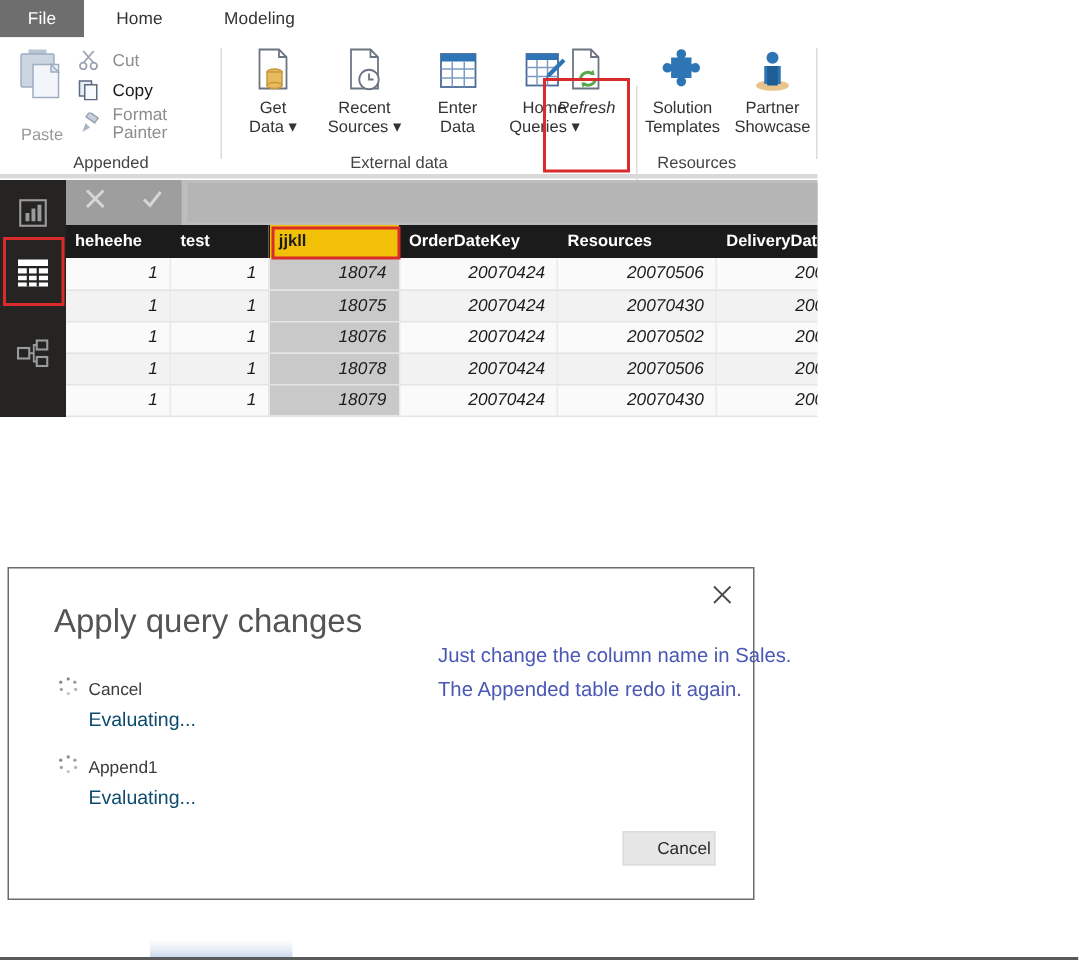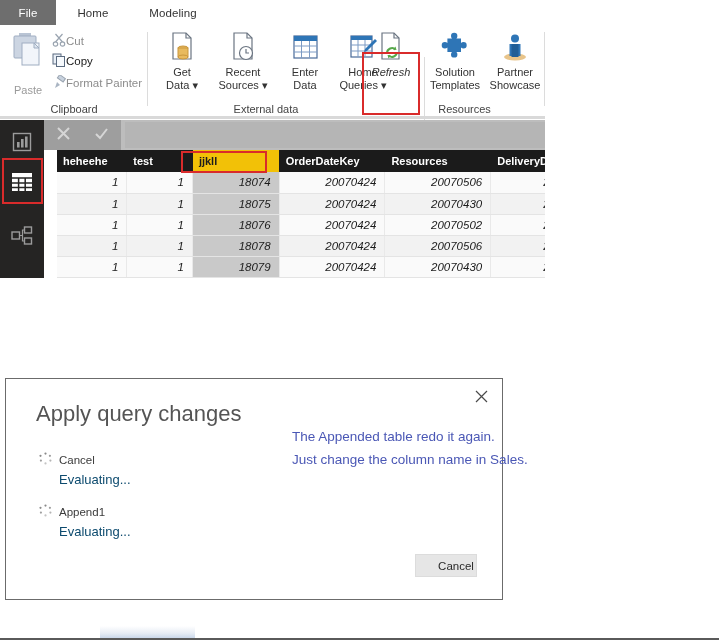--- a/index.html
+++ b/index.html
@@ -36,21 +36,21 @@
     position:absolute; bottom:3px; left:0; width:100%;
     text-align:center; font-size:11px; color:#444;
   }
   .grp-sep { position:absolute; top:6px; width:1px; height:74px; background:#dcdcdc; }
 
   
   .grp-clip { left:0; width:148px; }
   .paste-btn { position:absolute; left:6px; top:4px; width:44px; height:68px;
     display:flex; flex-direction:column; align-items:center; }
   .paste-lbl { position:absolute; bottom:2px; font-size:11px; color:#9a9a9a; }
-  .clip-item { position:absolute; left:52px; height:20px; display:flex; align-items:center; gap:0; font-size:11.5px; }
+  .clip-item { position:absolute; left:52px; height:20px; display:flex; align-items:center; gap:9px; font-size:11.5px; }
   .clip-cut { top:5px; color:#8d8d8d; }
   .clip-copy { top:25px; color:#1a1a1a; }
   .clip-fp { top:47px; color:#8d8d8d; }
 
   
   .grp-ext { left:150px; width:232px; }
   .bigbtn { position:absolute; top:3px; width:54px; height:70px;
     display:flex; flex-direction:column; align-items:center; }
   .bigbtn .ico { height:34px; display:flex; align-items:flex-end; justify-content:center; }
   .bigbtn .lbl { margin-top:3px; font-size:11px; color:#333; line-height:12.5px; text-align:center; }
@@ -67,21 +67,21 @@
   .navbtn.n2 { top:40px; }
   .navbtn.n3 { top:94px; }
 
   
   .fbar { position:absolute; left:44px; top:120px; width:501px; height:30px; background:#bdbdbd; }
   .fbar-btns { position:absolute; left:0; top:0; width:77px; height:30px; background:#9e9e9e;
     display:flex; align-items:center; justify-content:space-around; }
   .fbar-input { position:absolute; left:81px; top:2px; right:0; height:26px; background:#b5b5b5; }
 
   
-  .grid { position:absolute; left:44px; top:150px; width:501px; height:128px; overflow:hidden; background:#fff;padding-left:13px; }
+  .grid { position:absolute; left:44px; top:150px; width:501px; height:128px; overflow:hidden; background:#fff; }
   table.dg { border-collapse:collapse; table-layout:fixed; width:540px; }
   table.dg th {
     background:#1b1b1b; color:#ffffff; font-size:11px; font-weight:bold;
     height:22px; padding:0 6px; text-align:left; white-space:nowrap;
     border-right:1px solid #1b1b1b;
   }
   table.dg th.sel { background:#f2c107; color:#1b1b1b; }
   table.dg td {
     font-size:11.5px; font-style:italic; color:#1b1b1b;
     height:21px; padding:0 8px; text-align:right; white-space:nowrap;
@@ -180,21 +180,21 @@
         <div class="clip-item clip-fp">
           <span>
             <svg width="14" height="14" viewBox="0 0 14 14">
               <rect x="6" y="1" width="7" height="4" transform="rotate(35 9 3)" fill="#c8d2de" stroke="#9aa4b0"></rect>
               <path d="M5 7 L8 10 L3 13 Z" fill="#aab5c3"></path>
             </svg>
           </span>
           <span>Format Painter</span>
         </div>
 
-        <div class="grp-label">Clipboard</div>
+        <div class="grp-label">Appended</div>
         <div class="grp-sep" style="left:147px;"></div>
       </div>
 
       <div class="grp grp-ext">
 
         <div class="bigbtn" style="left:5px;">
           <span class="ico">
             <svg width="30" height="32" viewBox="0 0 30 32">
               <path d="M6 2 h13 l5 5 v21 h-18 z" fill="#fff" stroke="#6b7582" stroke-width="1.2"></path>
               <path d="M19 2 v5 h5" fill="none" stroke="#6b7582" stroke-width="1.2"></path>
@@ -438,20 +438,20 @@
           <span class="dlg-name">Append1</span>
         </div>
         <div class="dlg-stat">Evaluating...</div>
       </div>
     </div>
 
     <div class="dlg-cancel">Cancel</div>
   </div>
 
   <div class="annot">
+    <div>Just change the column name in Sales.</div>
     <div>The Appended table redo it again.</div>
-    <div>Just change the column name in Sales.</div>
   </div>
 
   <div class="bottom-frag"></div>
   <div class="bottom-strip"></div>
 
 </div>
 
 </body></html>

